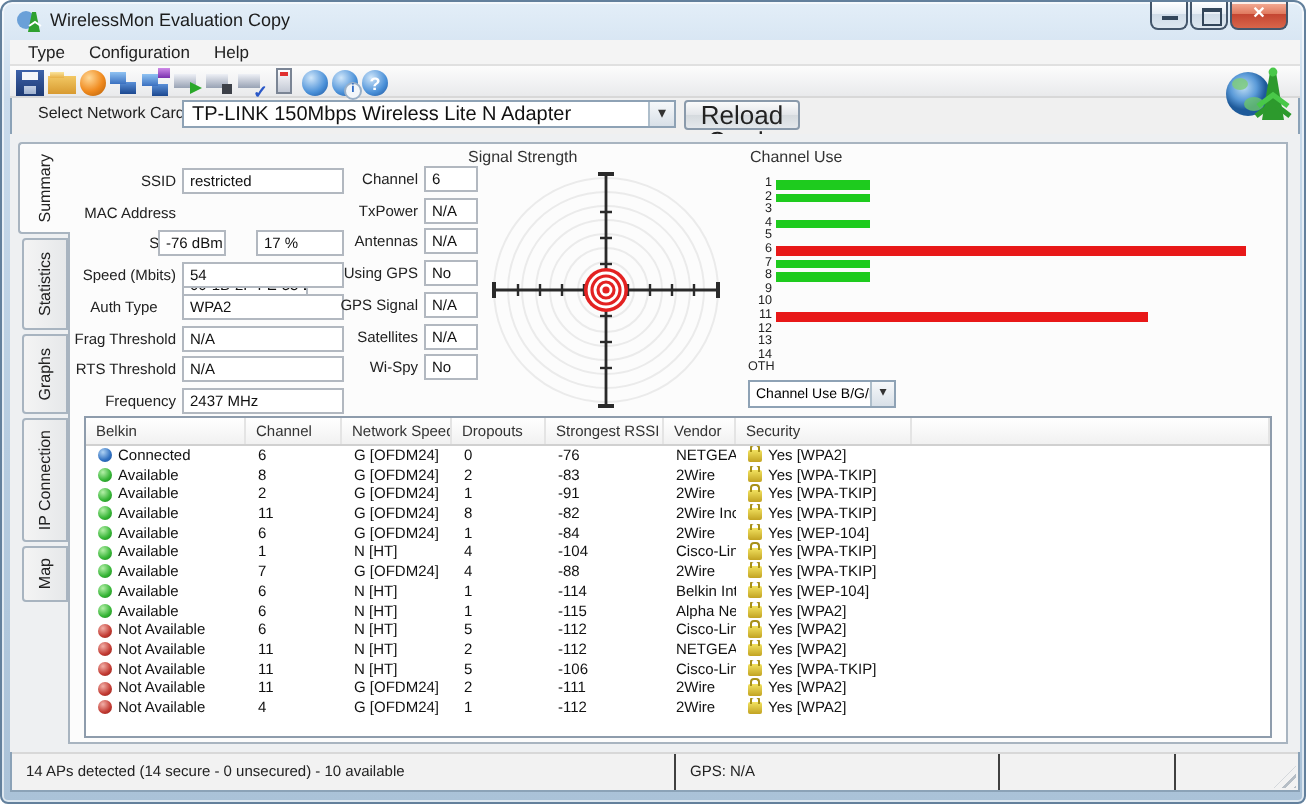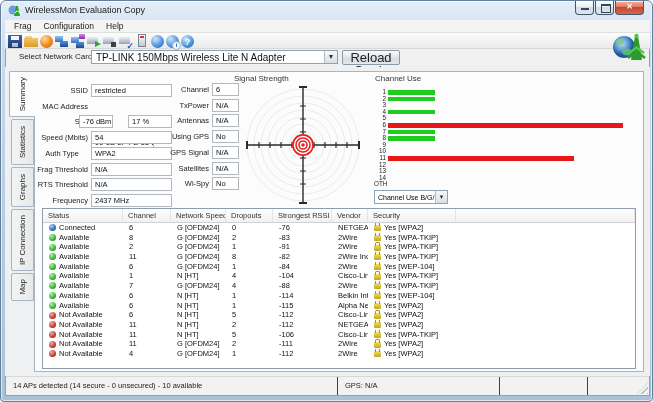--- a/index.html
+++ b/index.html
@@ -103,21 +103,21 @@
     <div class="winbtns">
       <div class="wbtn min"></div>
       <div class="wbtn max"></div>
       <div class="wbtn close"></div>
     </div>
   </div>
 
   <div class="client"></div>
 
   <div class="menubar" id="menubar">
-      <span class="menu-item">Frag</span>
+      <span class="menu-item">Type</span>
       <span class="menu-item">Configuration</span>
       <span class="menu-item">Help</span>
     </div>
 
   <div class="toolbar" id="toolbar">
       <span class="tbtn g-save"></span>
       <span class="tbtn g-open"></span>
       <span class="tbtn g-record"></span>
       <span class="tbtn g-network"></span>
       <span class="tbtn g-network-activity"></span>
@@ -245,21 +245,21 @@
         <div class="cu-row" style="top: 92.4px;">
           <span class="cu-label">OTH</span>
         </div>
       </div>
     <div class="cu-combo">
       <span class="ctext">Channel Use B/G/N</span>
       <span class="carrow"></span>
     </div>
     <div class="listview" id="listview">
       <div class="lv-header" id="lv-header">
-          <div class="lv-hcell">Status</div>
+          <div class="lv-hcell">Belkin</div>
           <div class="lv-hcell">Channel</div>
           <div class="lv-hcell">Network Speed</div>
           <div class="lv-hcell">Dropouts</div>
           <div class="lv-hcell">Strongest RSSI</div>
           <div class="lv-hcell">Vendor</div>
           <div class="lv-hcell">Security</div>
           <div class="lv-hcell"></div>
         </div>
       <div id="lv-body">
           <div class="lv-row">

